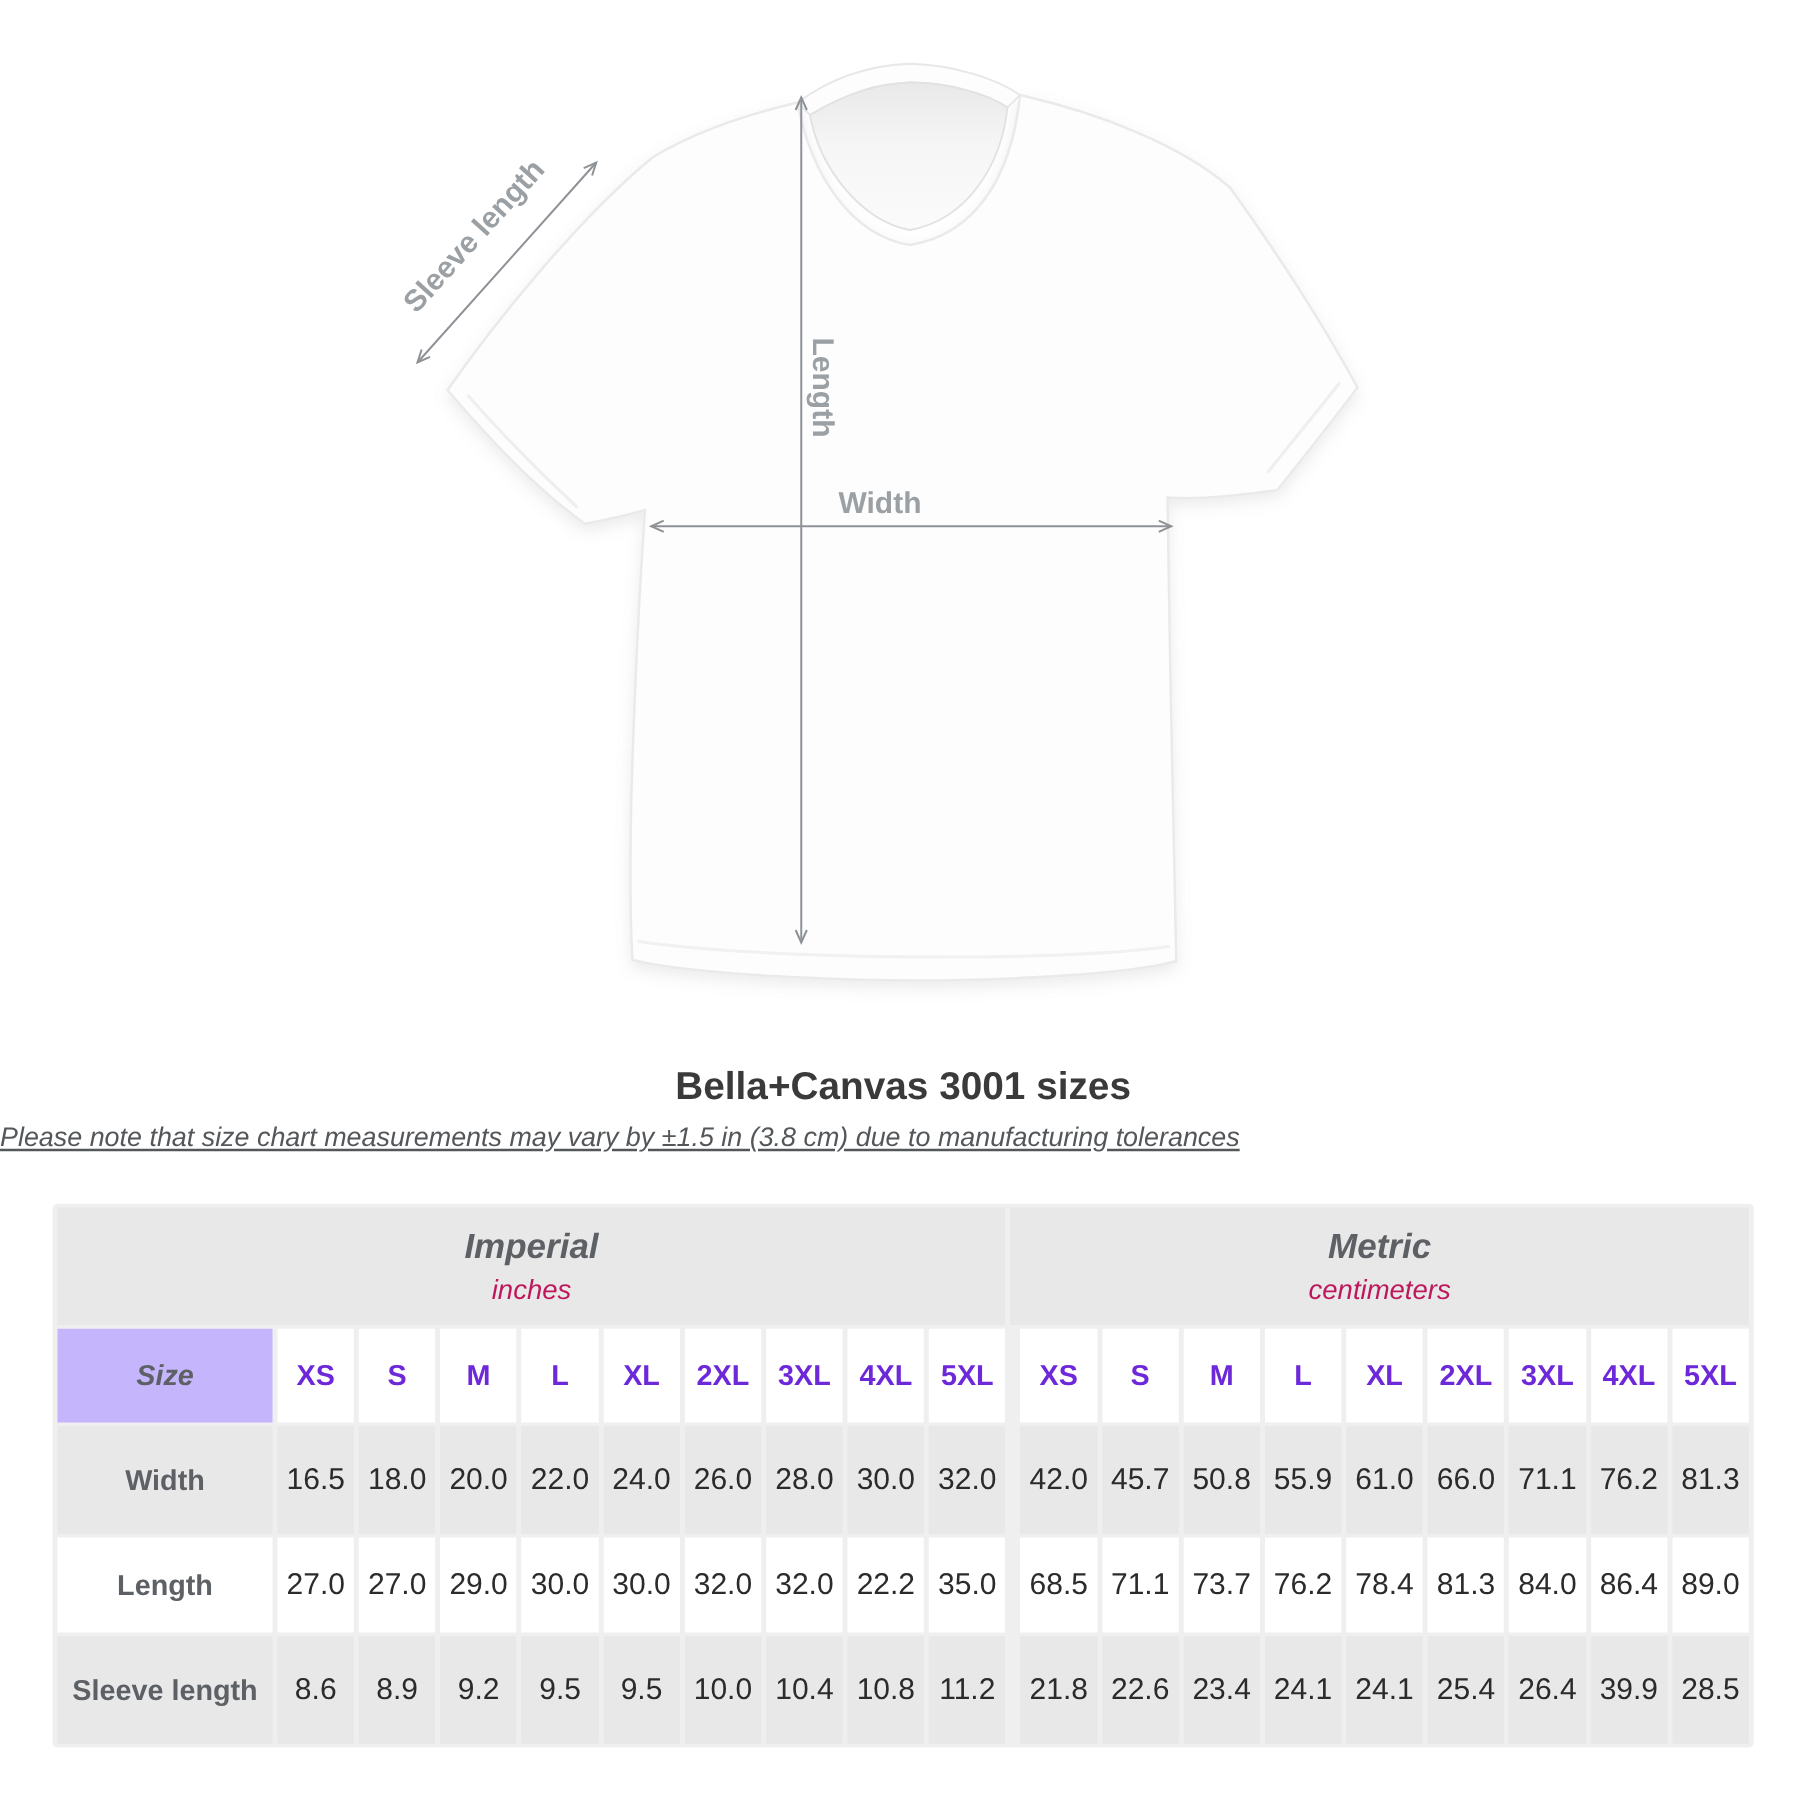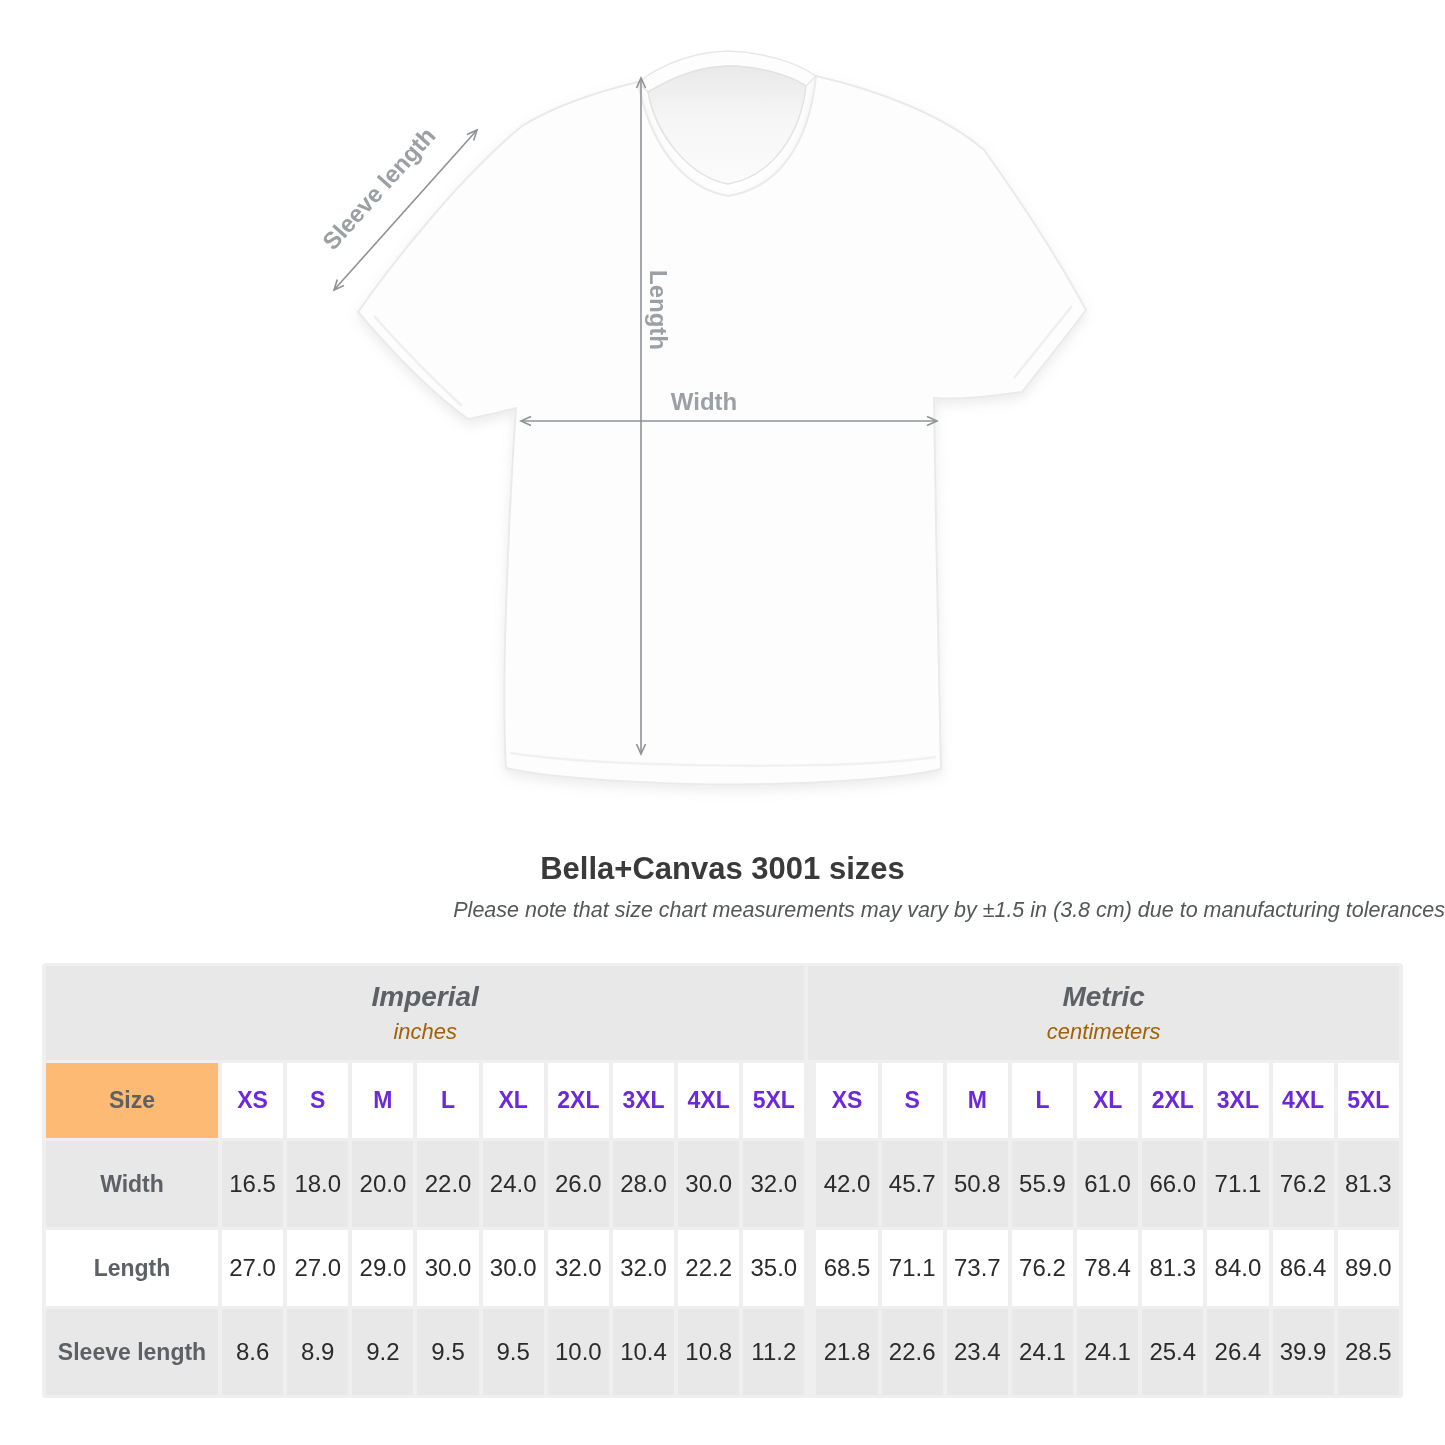--- a/index.html
+++ b/index.html
@@ -2,37 +2,37 @@
 <html><head>
 <meta charset="utf-8">
 <style>
   html,body{margin:0;padding:0;background:#ffffff;}
   .stage{position:relative;width:1445px;height:1445px;background:#ffffff;overflow:hidden;
          font-family:"Liberation Sans",sans-serif;}
   .shirt-svg{position:absolute;left:0;top:0;}
   .anno{font:700 24px "Liberation Sans",sans-serif;fill:#9ba0a4;}
   .page-title{position:absolute;left:0;right:0;top:850px;margin:0;text-align:center;
               font:700 31px/38px "Liberation Sans",sans-serif;color:#3a3a3a;}
-  .page-subtitle{position:absolute;left:0;right:0;top:897px;margin:0;text-align:right;
-              font:italic 21.5px/26px "Liberation Sans",sans-serif;color:#54575a;}
+  .page-subtitle{position:absolute;left:0;right:0;top:897px;margin:0;text-align:left;
+              font:italic 21.5px/26px "Liberation Sans",sans-serif;color:#54575a;text-decoration:underline;}
   .table-wrap{position:absolute;left:42px;top:963px;width:1361px;height:435px;
               background:#efefef;border-radius:4px;overflow:hidden;}
   table.size-table{width:100%;height:100%;border-collapse:separate;border-spacing:4px 3px;
               table-layout:fixed;}
   col.c-label{width:172px;} col.c-spacer{width:4px;}
   .size-table td,.size-table th{text-align:center;vertical-align:middle;padding:0;}
   td.band{background:#e8e8e8;height:90px;}
   .gname{font:italic 700 28px "Liberation Sans",sans-serif;color:#5d6165;}
-  .gunit{font:italic 22px/1.25 "Liberation Sans",sans-serif;color:#a16207;margin-top:5px;}
+  .gunit{font:italic 22px/1.25 "Liberation Sans",sans-serif;color:#be185d;margin-top:5px;}
   tr.r-size th{background:#ffffff;height:72px;}
   tr.r-gray td{background:#e8e8e8;height:82px;}
   tr.r-white td{background:#ffffff;height:73px;}
   td.spacer-cell,th.spacer-cell{background:transparent !important;}
   .label-cell{font:700 23px "Liberation Sans",sans-serif;color:#5d6165;background:inherit;}
-  tr.r-size th.label-cell{background:#fdba74;}
+  tr.r-size th.label-cell{background:#c4b5fd;font-style:italic;}
   .head-cell{font:700 23px "Liberation Sans",sans-serif;color:#6d28d9;}
   .val-cell{font:400 24px "Liberation Sans",sans-serif;color:#2b2b2b;}
 </style>
 </head>
 <body>
 
 <div class="stage">
 
   <svg class="shirt-svg" width="1445" height="845" viewBox="0 0 1445 845">
     <defs>

